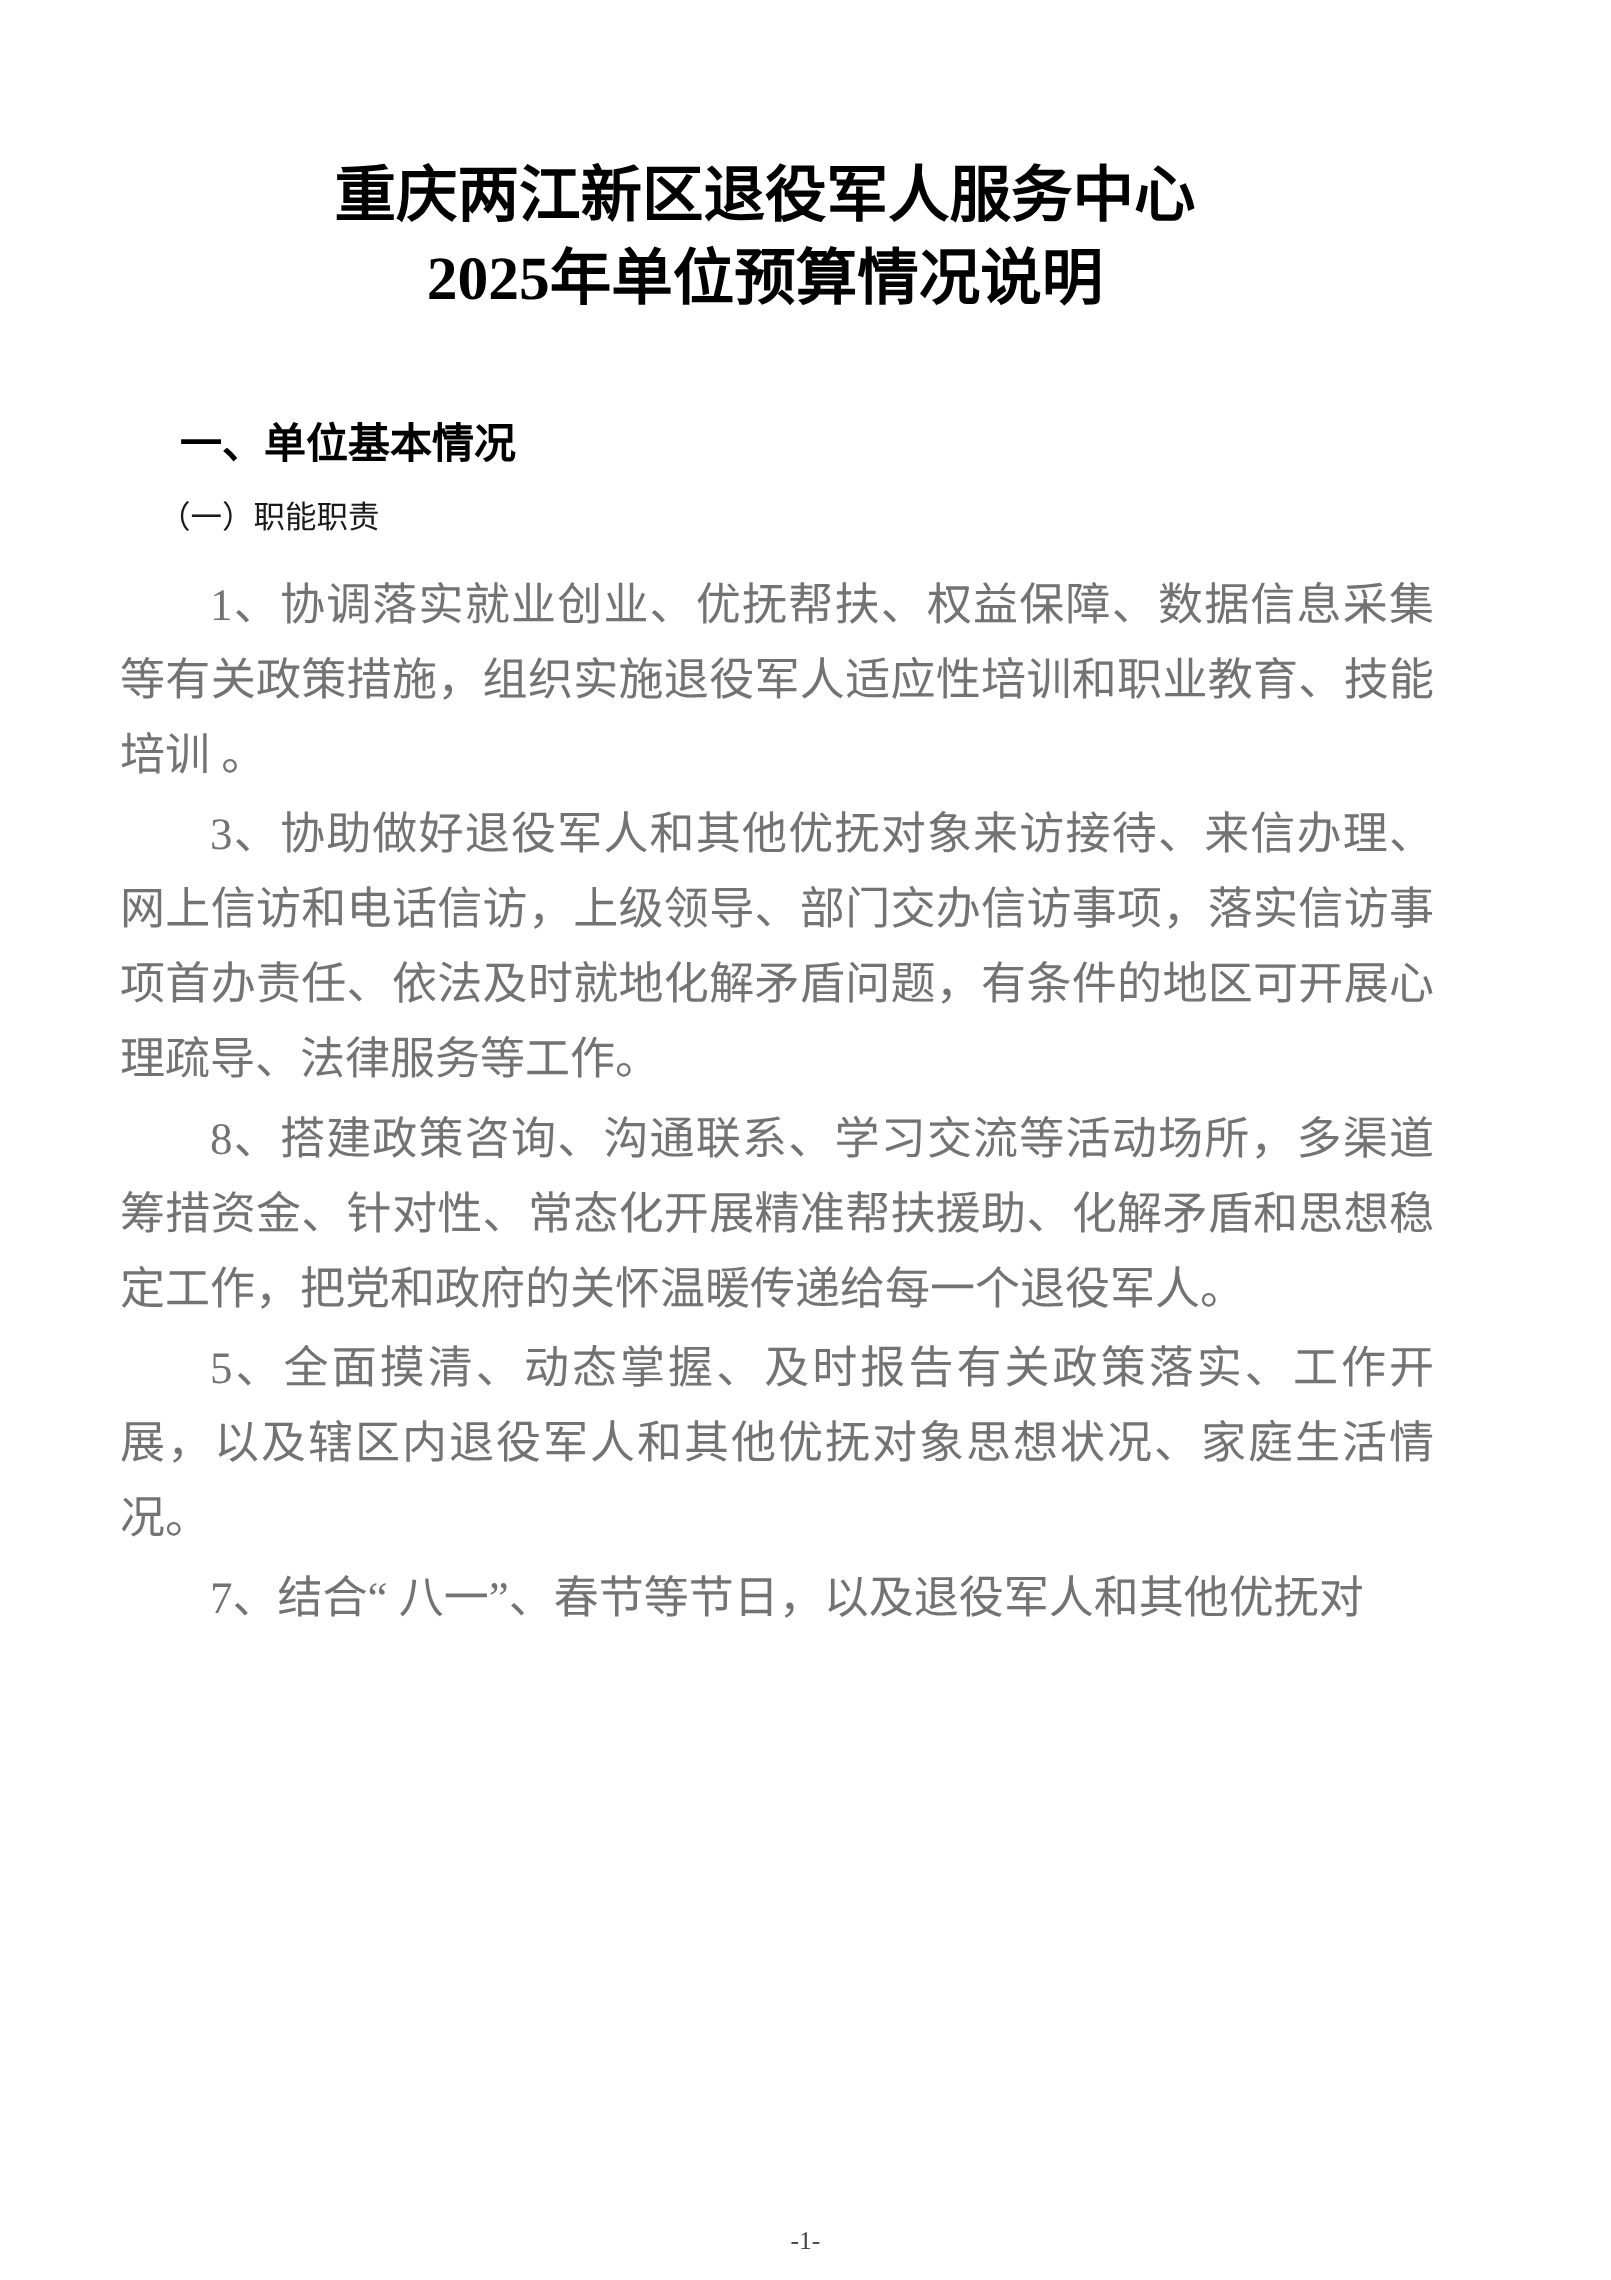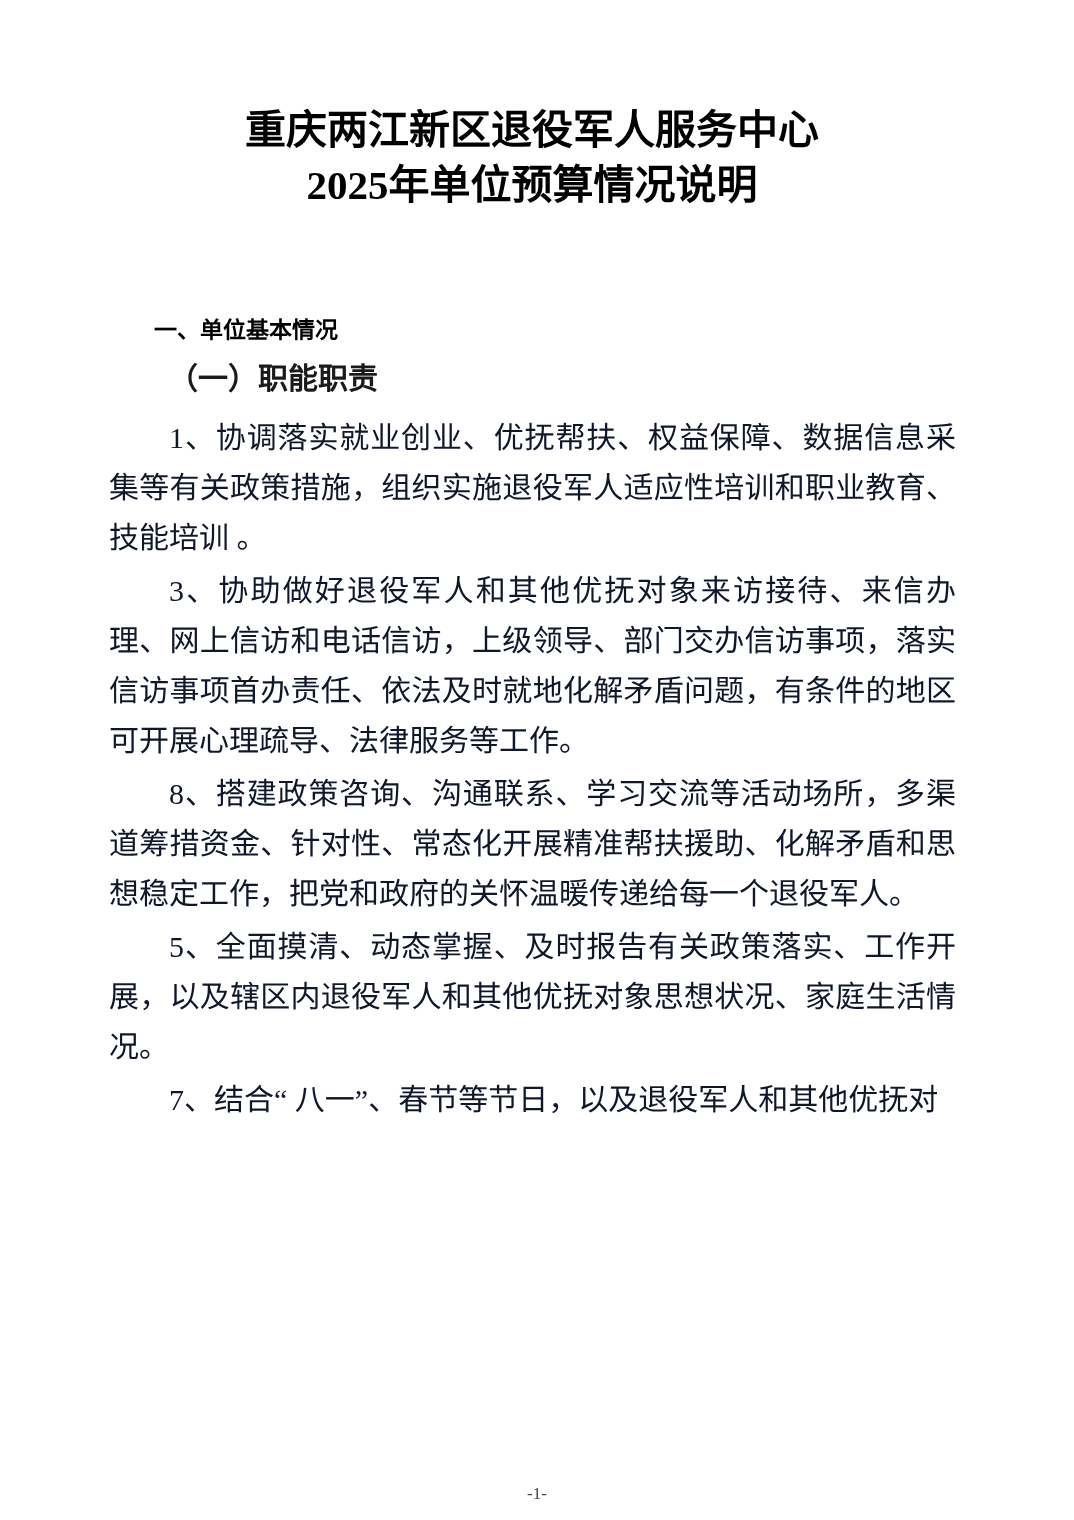--- a/index.html
+++ b/index.html
@@ -12,64 +12,64 @@
     width: 1074px;
     height: 1520px;
     overflow: hidden;
   }
   .page {
     position: relative;
     width: 1074px;
     height: 1520px;
     box-sizing: border-box;
     background: #ffffff;
-    padding: 103px 118px 0 108px;
+    padding: 103px 118px 0 64px;
     color: #1a1a1a;
   }
   .doc-title {
     margin: 0;
     text-align: center;
     font-family: "Liberation Serif", "DejaVu Serif", serif;
     font-weight: 700;
     font-size: 41px;
     line-height: 55px;
     color: #000000;
     letter-spacing: 0px;
   }
   .doc-title .title-line {
     display: block;
   }
   .section-heading {
-    margin: 96px 0 0 0;
+    margin: 62px 0 0 0;
     font-family: "Liberation Sans", "DejaVu Sans", sans-serif;
     font-weight: 700;
-    font-size: 23px;
+    font-size: 28px;
     line-height: 42px;
     color: #000000;
     text-indent: 2em;
   }
   .subsection-heading {
     margin: 6px 0 12px 0;
     font-family: "Liberation Serif", "DejaVu Serif", serif;
-    font-weight: 700;
-    font-size: 30px;
+    font-weight: 400;
+    font-size: 21px;
     line-height: 44px;
     color: #1a1a1a;
     text-indent: 2em;
   }
   .body-text {
     margin-top: 10px;
   }
   .body-para {
-    margin: 0 0 3px 1px;
+    margin: 0 0 3px 16px;
     font-family: "Liberation Serif", "DejaVu Serif", serif;
     font-weight: 400;
     font-size: 30px;
     line-height: 50px;
-    color: #0f172a;
+    color: #737373;
     text-align: justify;
     text-indent: 2em;
     word-break: break-all;
   }
   .page-number {
     position: absolute;
     left: 0;
     bottom: 16px;
     width: 100%;
     text-align: center;

